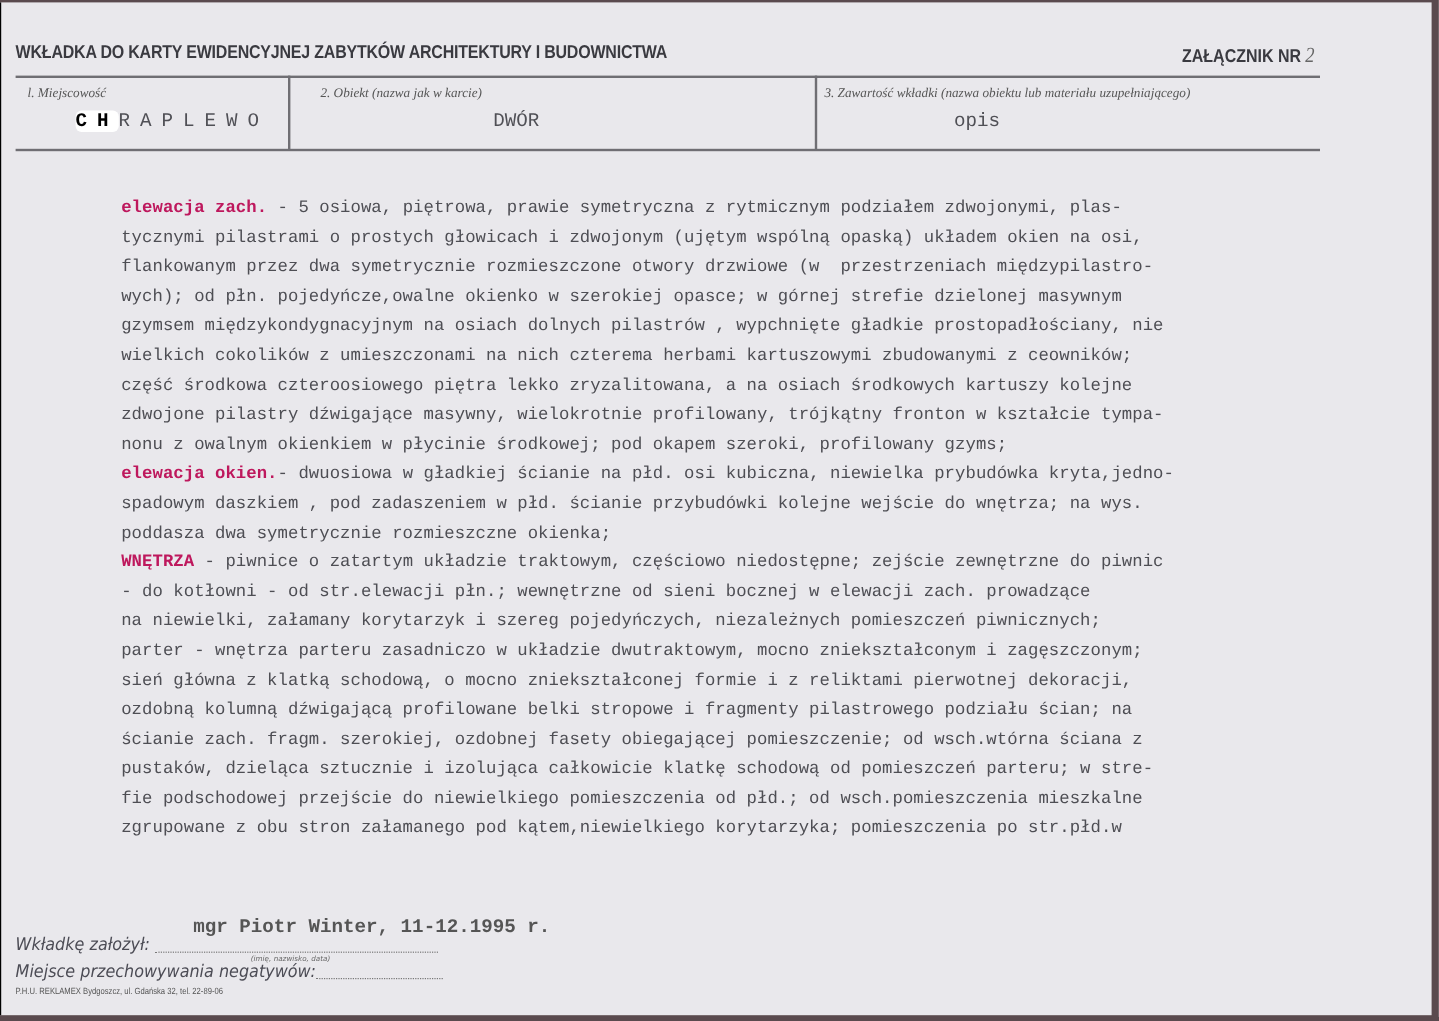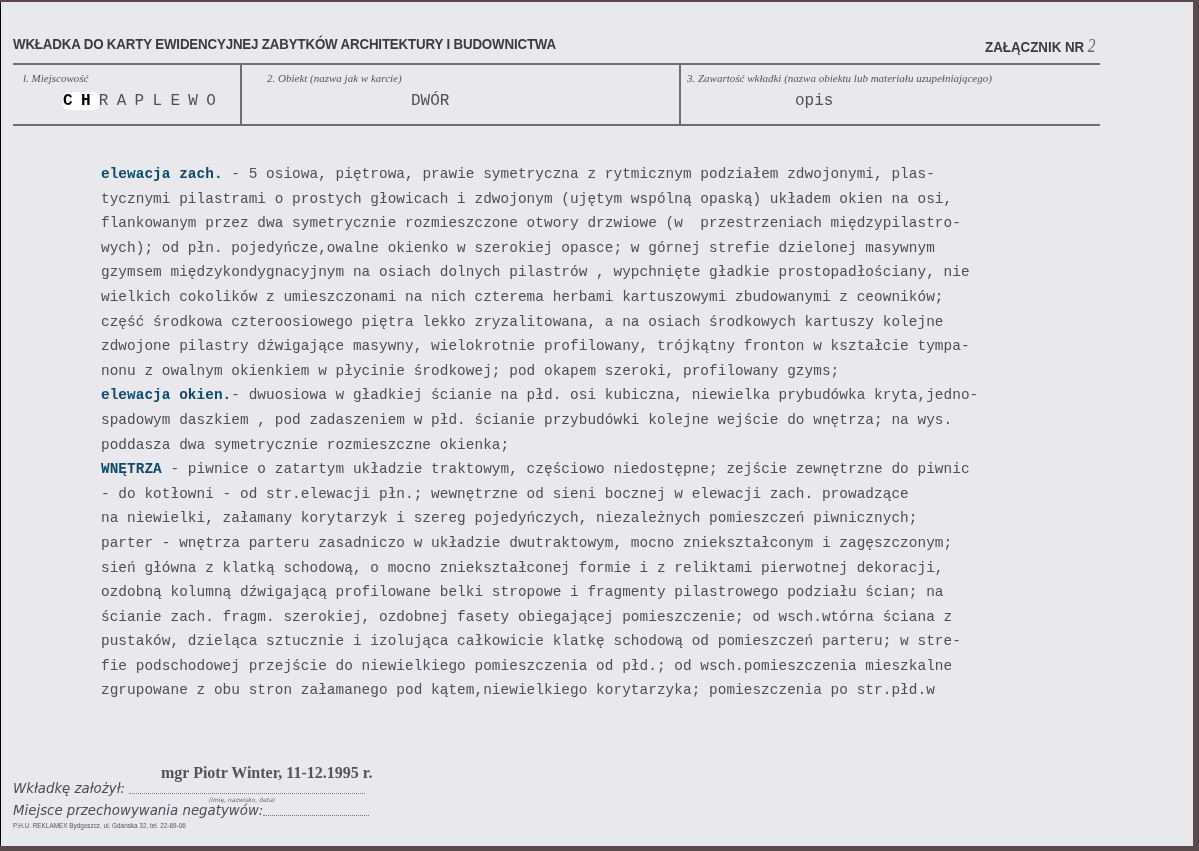--- a/index.html
+++ b/index.html
@@ -45,33 +45,33 @@
     }
     .place { left: 62px; letter-spacing: 8.3px; }
     .place .hl { background: #ffffff; border-radius: 5px; color: #000000; font-weight: bold; text-align: center; }
     .body-text {
       position: absolute; left: 100px; top: 160px; width: 1020px;
       font-family: "Liberation Mono", monospace; font-size: 14.4px;
       line-height: 24.6px; color: #4e4e54;
       white-space: pre;
       letter-spacing: 0.05px;
     }
-    .body-text b { color: #0c4a6e; }
+    .body-text b { color: #be185d; }
     .footer-label {
       position: absolute;
       font-family: "DejaVu Sans", sans-serif; font-style: italic;
       font-size: 14.5px; color: #4c4c55; white-space: nowrap;
       transform: scaleX(0.92); transform-origin: left center;
     }
     .dots {
       position: absolute; border-bottom: 1.5px dotted #777; height: 0;
     }
     .author {
       position: absolute; left: 160px; top: 762px;
-      font-family: Liberation Serif, serif; font-size: 16px; font-weight: bold;
+      font-family: Liberation Mono, monospace; font-size: 16px; font-weight: bold;
       color: #555; white-space: nowrap;
     }
     .hint {
       position: absolute; left: 208px; top: 794px;
       font-family: "DejaVu Sans", sans-serif; font-style: italic;
       font-size: 6px; color: #666; white-space: nowrap;
     }
     .printer {
       position: absolute; left: 12px; top: 819px;
       font-family: "Liberation Sans", sans-serif; font-size: 7.5px;

